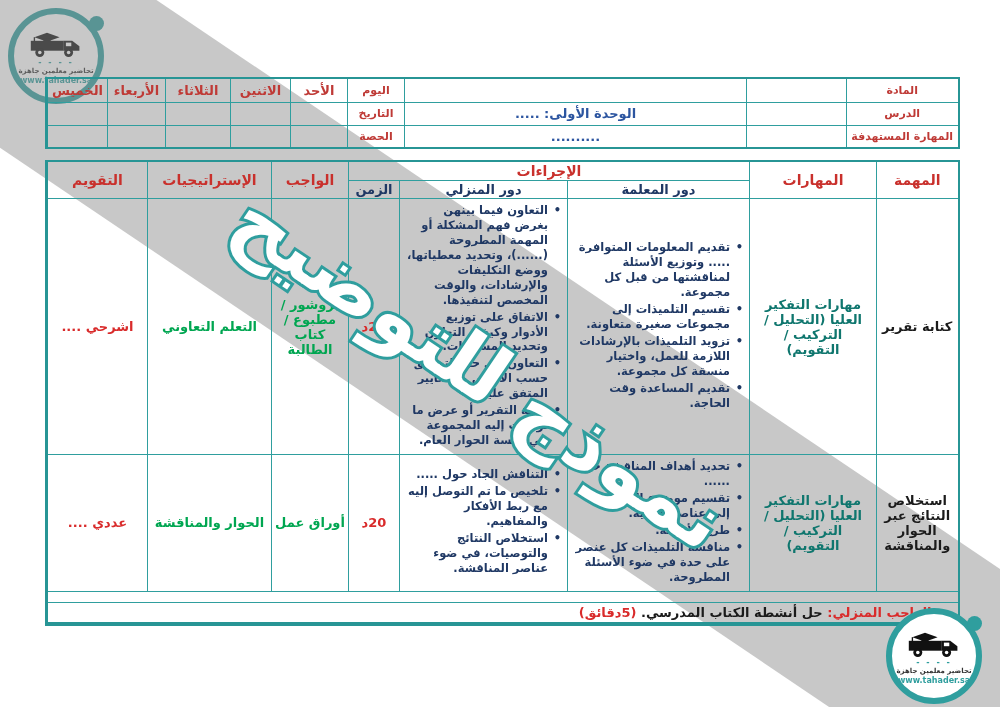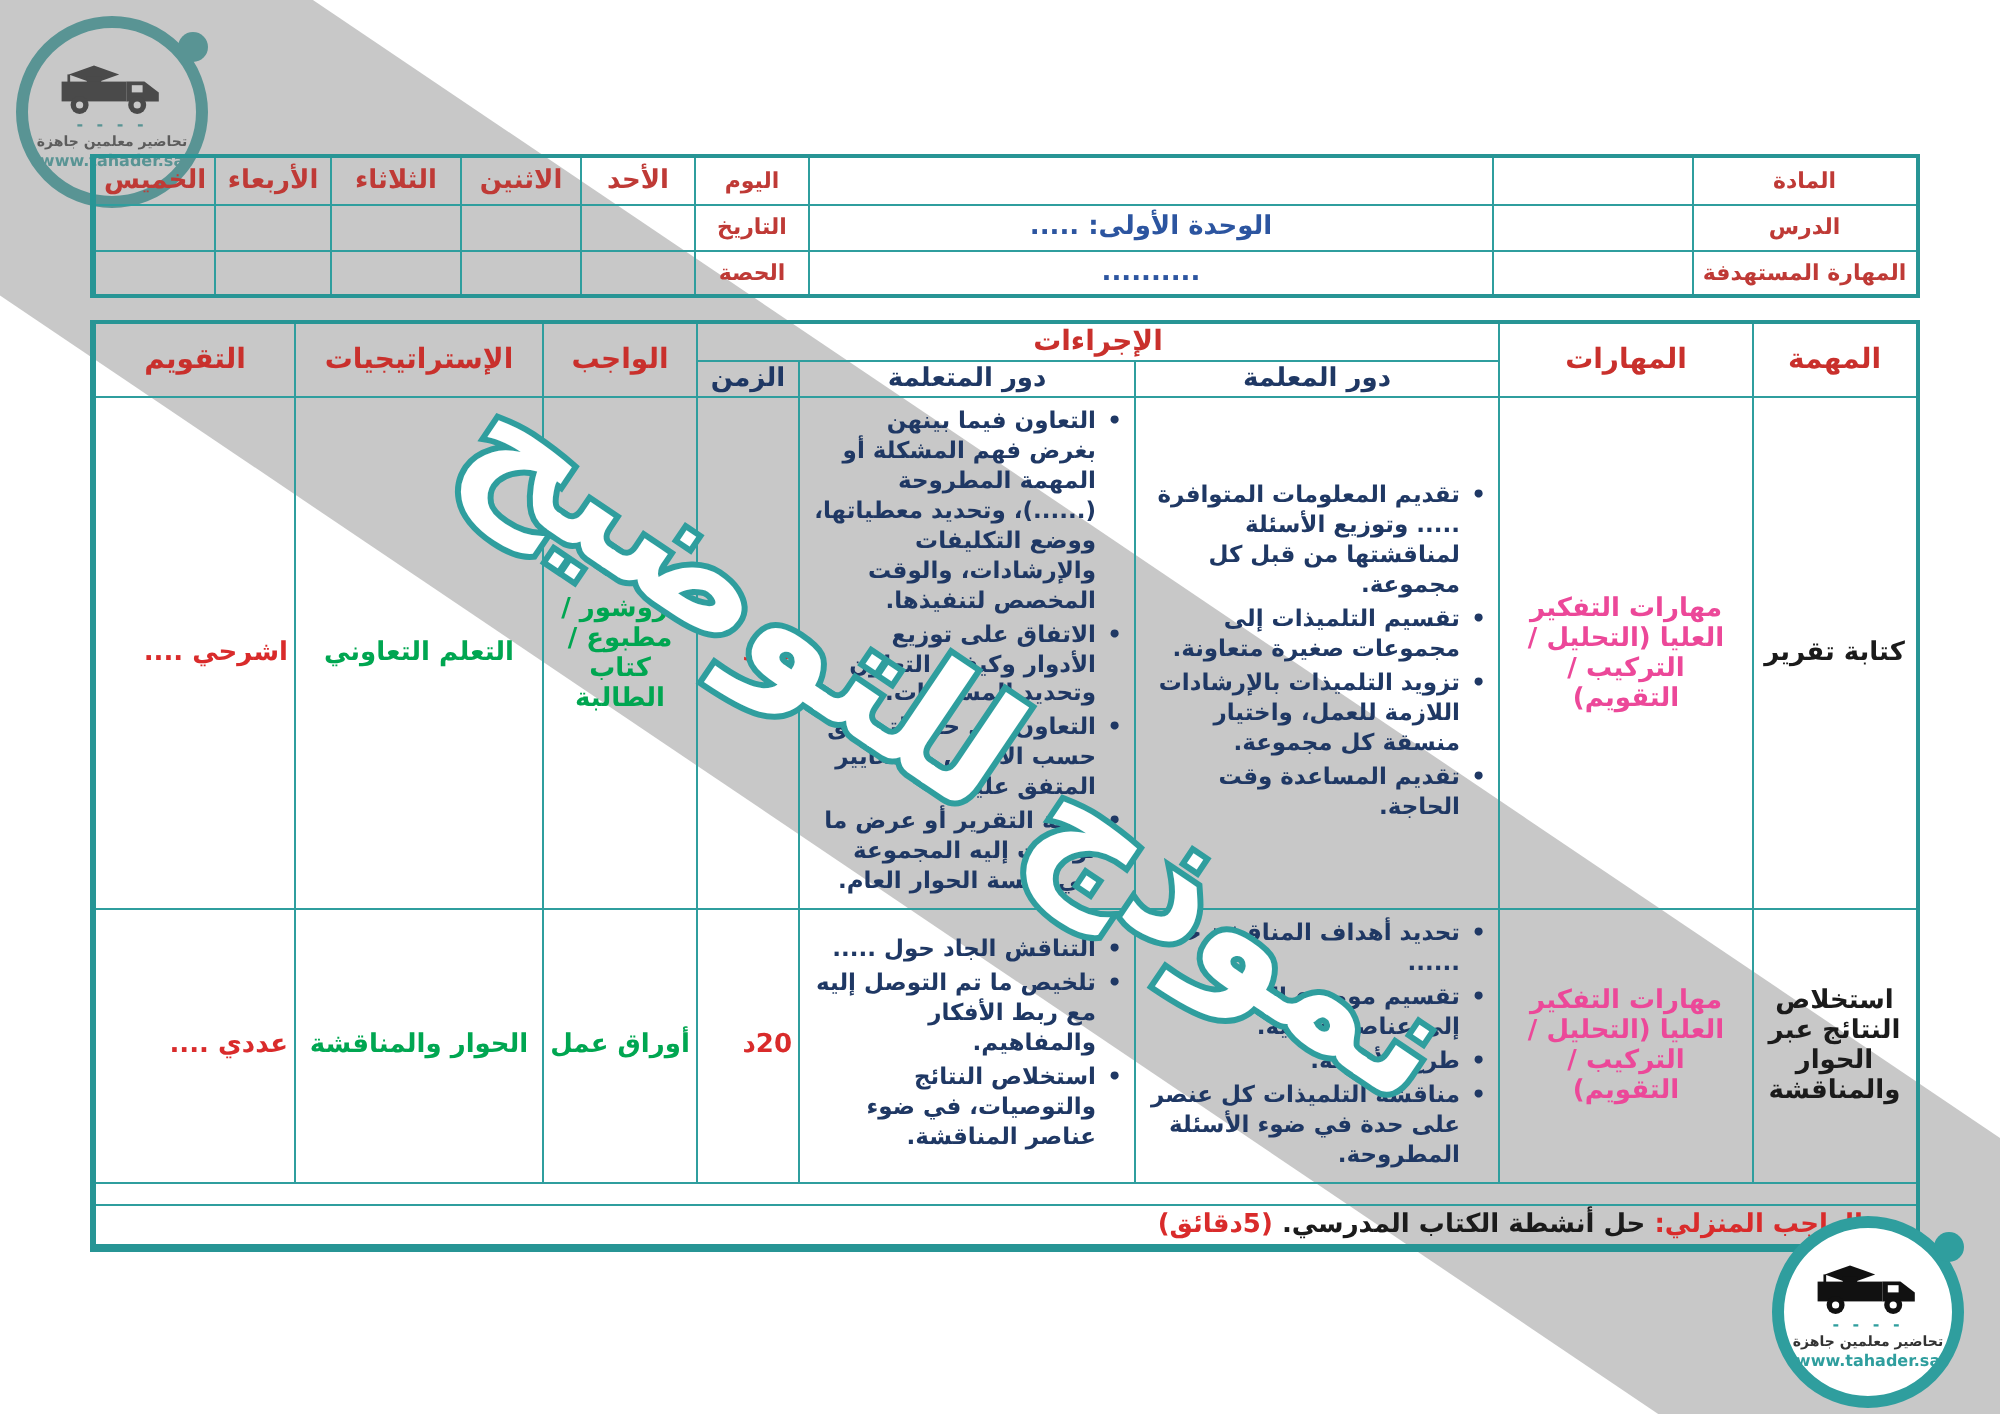--- a/index.html
+++ b/index.html
@@ -32,23 +32,23 @@
   table{border-collapse:collapse;table-layout:fixed;z-index:2;position:absolute;background:transparent;}
   td{border:1px solid #2f9e9e;padding:1px 3px;overflow:hidden;}
   .info-table{left:45px;top:77px;width:912px;border:2px solid #279595;border-left-width:3px;}
   .main-table{left:45px;top:160px;width:912px;border:2px solid #279595;border-left-width:3px;border-bottom:4px solid #279595;}
   .lbl{color:#bf3a36;font-weight:bold;font-size:11px;text-align:center;}
   .day{color:#bf3a36;font-weight:bold;font-size:13px;text-align:center;}
   .unit{color:#2c55a0;font-weight:bold;font-size:13px;text-align:center;}
   .hdr{color:#c9302c;font-weight:bold;font-size:14px;text-align:center;vertical-align:middle;}
   .subhdr{color:#1f3864;font-weight:bold;font-size:13px;text-align:center;vertical-align:middle;}
   .task{color:#1b1b1b;font-weight:bold;font-size:13px;text-align:center;vertical-align:middle;}
-  .skills{color:#ec4899;font-weight:bold;font-size:13px;text-align:center;vertical-align:middle;padding:12px 8px;}
+  .skills{color:#0f766e;font-weight:bold;font-size:13px;text-align:center;vertical-align:middle;padding:12px 8px;}
   .green{color:#00a651;font-weight:bold;font-size:13px;text-align:center;vertical-align:middle;}
-  .redval{color:#d92b2b;font-weight:bold;font-size:13px;text-align:right;vertical-align:middle;}
+  .redval{color:#d92b2b;font-weight:bold;font-size:13px;text-align:center;vertical-align:middle;}
   .roles{vertical-align:middle;padding:4px 6px;}
   .bl{position:relative;padding-right:13px;margin:0 0 2px 0;text-align:right;
       color:#1f3864;font-weight:bold;font-size:11.5px;line-height:1.3;}
   .bl::before{content:"\2022";position:absolute;right:0;top:0;color:#1f3864;}
   .hw-cell{padding:2px 26px 2px 4px;text-align:right;font-size:13px;font-weight:bold;vertical-align:middle;}
   .hw-red{color:#d92b2b;}
   .hw-dark{color:#1b1b1b;}
   
   .signature{
     position:absolute;left:45px;top:585px;width:345px;z-index:3;direction:rtl;
@@ -159,21 +159,21 @@
         <tr style="height:18px">
       <td class="hdr" rowspan="2">المهمة</td>
       <td class="hdr" rowspan="2">المهارات</td>
       <td class="hdr" colspan="3">الإجراءات</td>
       <td class="hdr" rowspan="2">الواجب</td>
       <td class="hdr" rowspan="2">الإستراتيجيات</td>
       <td class="hdr" rowspan="2">التقويم</td>
     </tr>
     <tr style="height:18px">
       <td class="subhdr">دور المعلمة</td>
-      <td class="subhdr">دور المتعلمة</td>
+      <td class="subhdr">دور المنزلي</td>
       <td class="subhdr">الزمن</td>
     </tr>
 
     <tr style="height:224px">
       <td class="task">كتابة تقرير</td>
       <td class="skills">مهارات التفكير العليا (التحليل / التركيب / التقويم)</td>
       <td class="roles">
         <div class="bl">تقديم المعلومات المتوافرة ..... وتوزيع الأسئلة لمناقشتها من قبل كل مجموعة.</div>
         <div class="bl">تقسيم التلميذات إلى مجموعات صغيرة متعاونة.</div>
         <div class="bl">تزويد التلميذات بالإرشادات اللازمة للعمل، واختيار منسقة كل مجموعة.</div>

